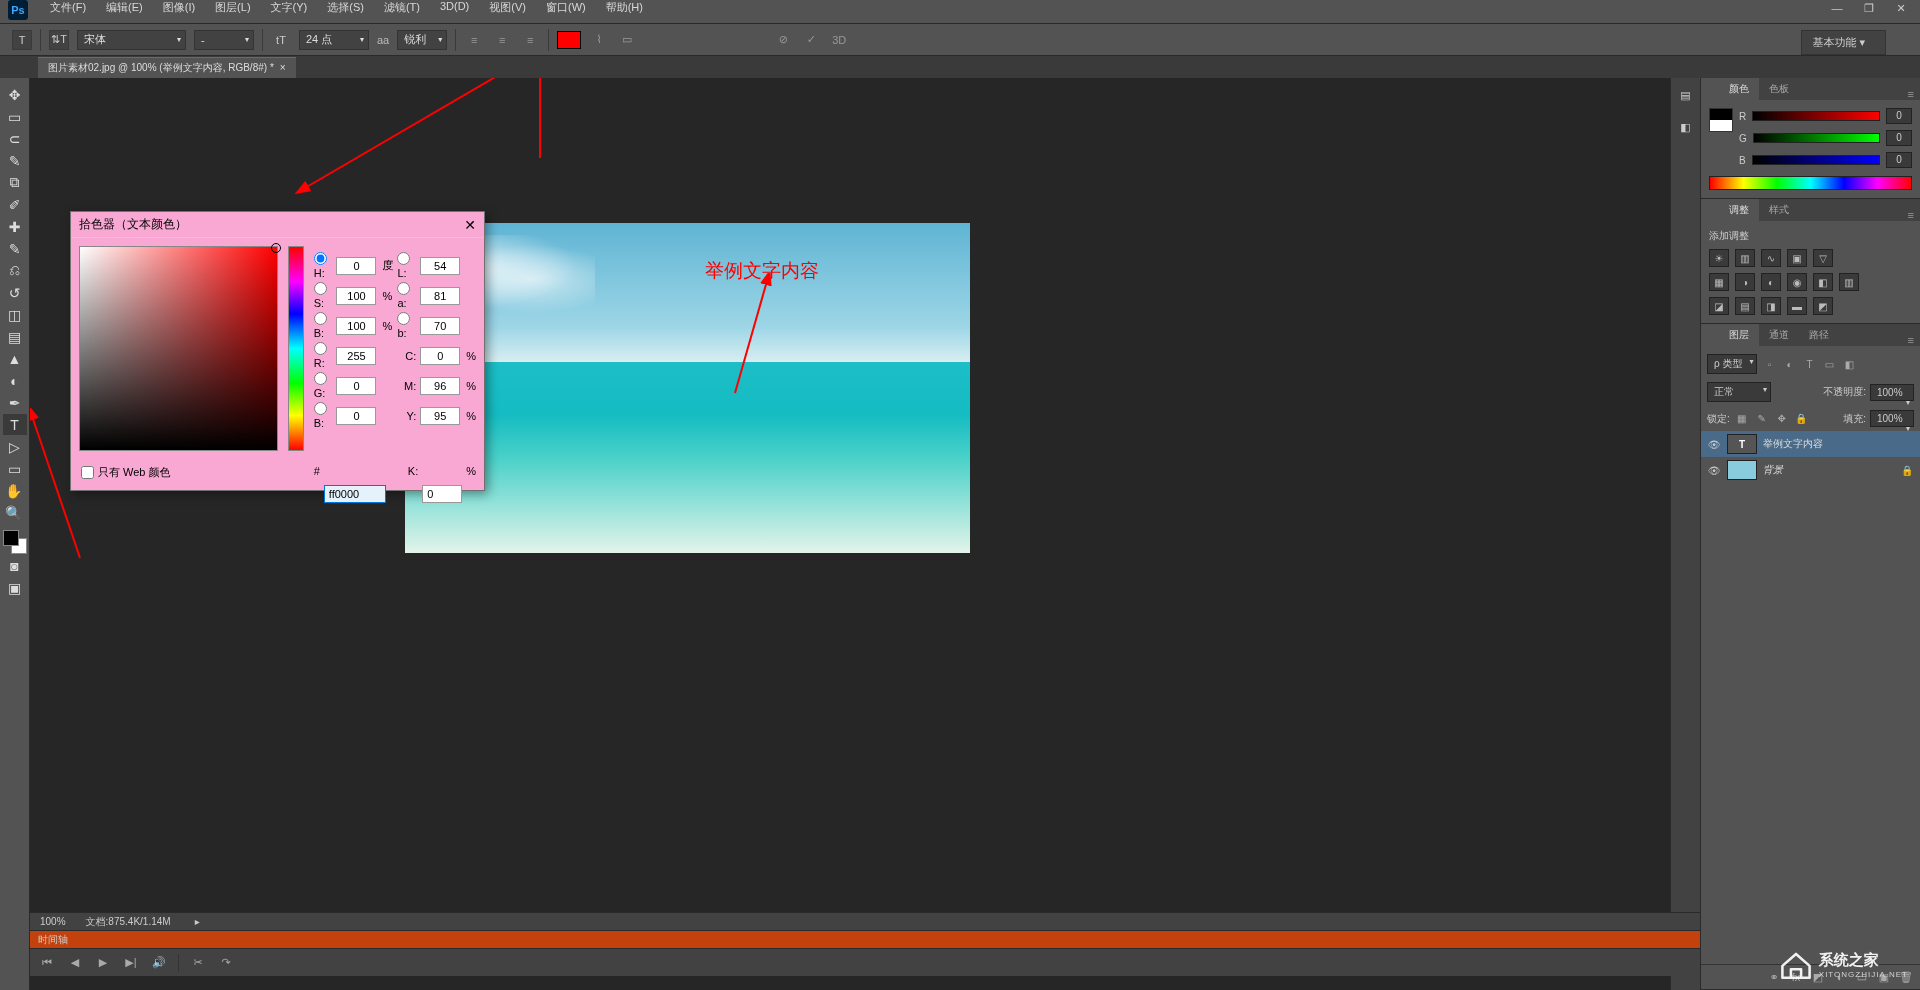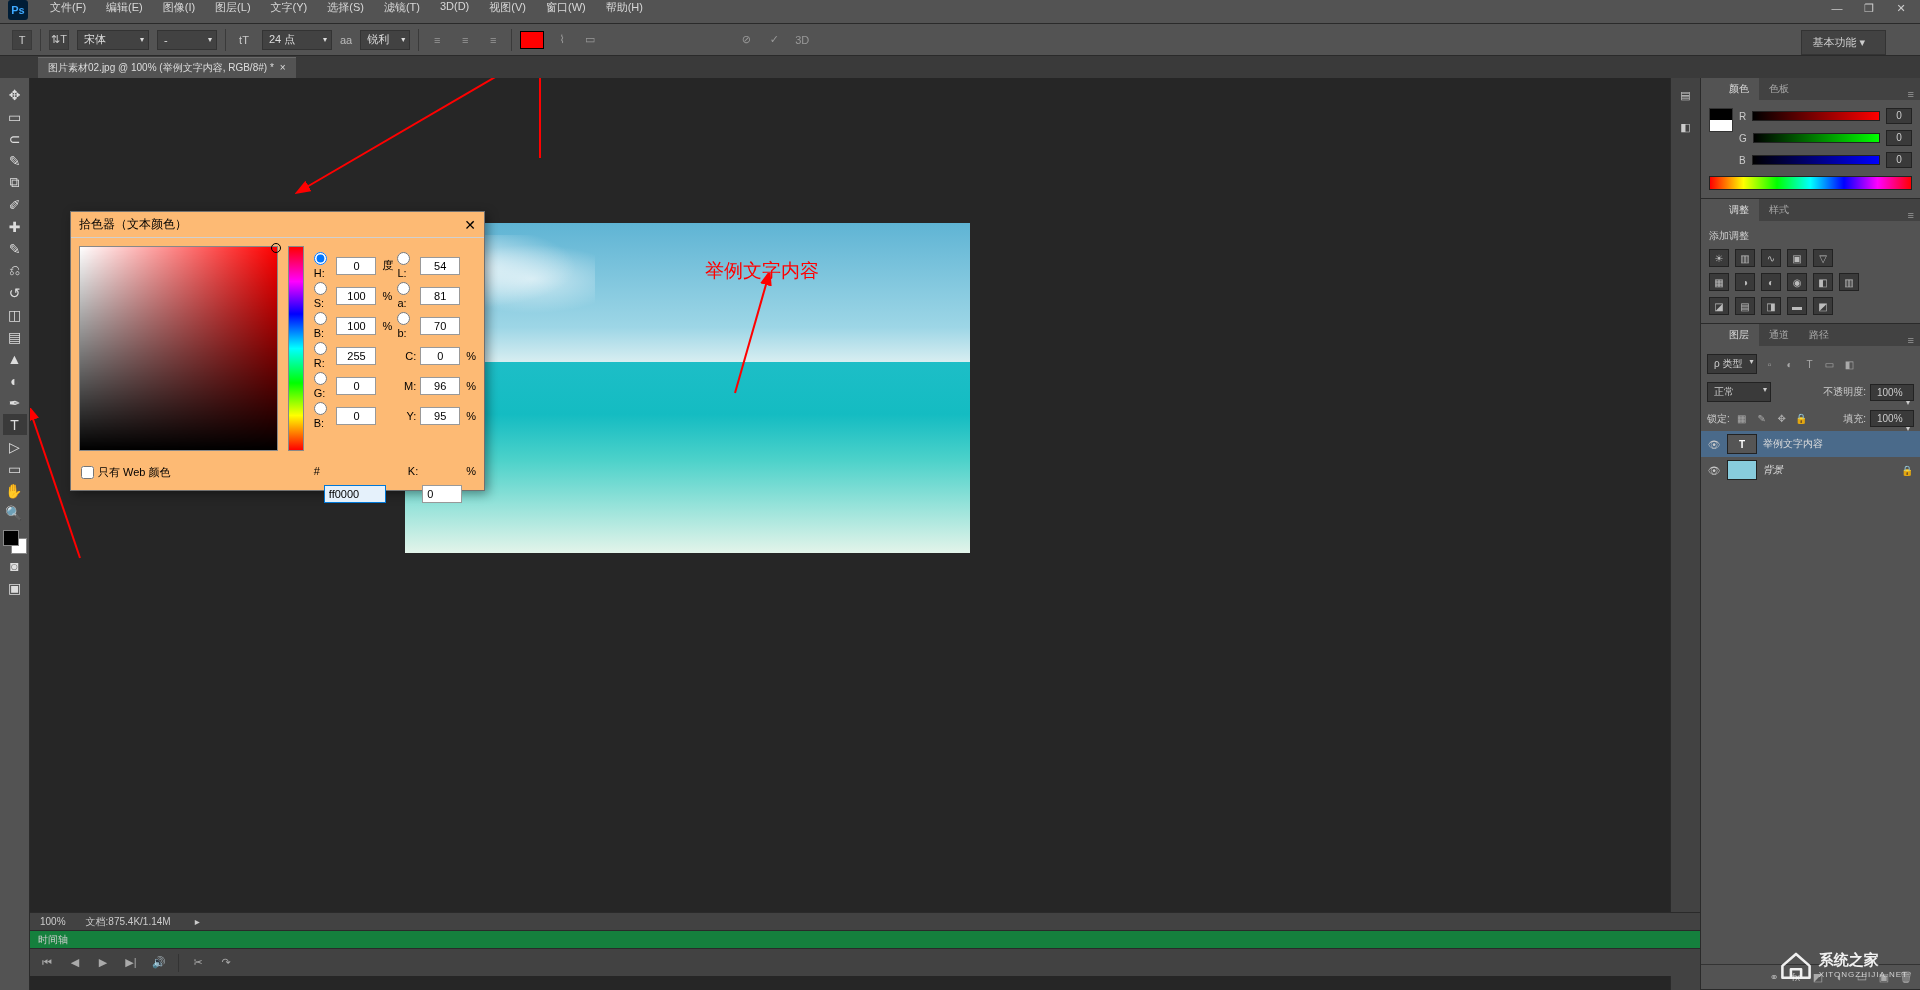--- a/index.html
+++ b/index.html
@@ -41,21 +41,21 @@
 .canvas-area { flex: 1; background: #262626; position: relative; overflow: hidden; }
 .canvas-img { position: absolute; left: 375px; top: 145px; width: 565px; height: 330px; background: linear-gradient(180deg, #6cc5dc 0%, #8ed4e4 28%, #b2e2e8 37%, #1dbec7 42%, #14bcc2 58%, #4dd2ca 72%, #e3f4ea 100%); }
 .canvas-sky { position: absolute; top: 0; left: 0; right: 0; height: 42%; background: linear-gradient(180deg, #5fb4d4 0%, #9dd6e6 75%, #d8eef1 100%); }
 .canvas-clouds { position: absolute; top: 12px; left: 10px; width: 180px; height: 80px; background: radial-gradient(ellipse at 30% 40%, rgba(255,255,255,0.75), rgba(255,255,255,0) 60%), radial-gradient(ellipse at 65% 55%, rgba(255,255,255,0.6), rgba(255,255,255,0) 55%); }
 .canvas-text { position: absolute; top: 35px; left: 300px; color: #ff0000; font-size: 19px; font-family: SimSun, serif; }
 
 
 .arrow { position: absolute; pointer-events: none; }
 
 
-.picker { position: absolute; left: 40px; top: 133px; width: 415px; height: 280px; background: #fdba74; border: 1px solid #707070; box-shadow: 3px 3px 10px rgba(0,0,0,0.4); color: #000; font-size: 12px; }
+.picker { position: absolute; left: 40px; top: 133px; width: 415px; height: 280px; background: #f9a8d4; border: 1px solid #707070; box-shadow: 3px 3px 10px rgba(0,0,0,0.4); color: #000; font-size: 12px; }
 .picker-title { height: 26px; display: flex; align-items: center; padding: 0 8px; border-bottom: 1px solid #d0d0d0; }
 .picker-close { margin-left: auto; cursor: pointer; font-size: 14px; }
 .picker-body { display: flex; padding: 8px; gap: 10px; }
 .picker-field { width: 205px; height: 205px; background: linear-gradient(to bottom, rgba(0,0,0,0) 0%, #000 100%), linear-gradient(to right, #fff 0%, #ff0000 100%); position: relative; border: 1px solid #888; }
 .picker-field-cursor { position: absolute; top: -4px; right: -4px; width: 10px; height: 10px; border: 1px solid #000; border-radius: 50%; }
 .picker-hue { width: 16px; height: 205px; background: linear-gradient(180deg, #ff0000 0%, #ff00ff 17%, #0000ff 33%, #00ffff 50%, #00ff00 67%, #ffff00 83%, #ff0000 100%); border: 1px solid #888; position: relative; }
 .picker-right { flex: 1; display: flex; flex-direction: column; gap: 4px; font-size: 11px; }
 .picker-row { display: flex; align-items: center; gap: 4px; }
 .picker-newcur { display: flex; flex-direction: column; align-items: center; gap: 2px; }
 .picker-swatch-pair { width: 46px; height: 46px; border: 1px solid #999; display: flex; flex-direction: column; }
@@ -67,21 +67,21 @@
 .picker-inputs { display: grid; grid-template-columns: auto 42px auto auto 42px auto; gap: 3px 4px; align-items: center; margin-top: 6px; }
 .picker-inputs input[type="text"] { width: 40px; height: 18px; border: 1px solid #999; font-size: 11px; text-align: center; }
 .picker-inputs input[type="radio"] { margin: 0; }
 .picker-hex-row { display: flex; align-items: center; gap: 4px; margin-top: 6px; }
 .picker-hex-row input { width: 62px; height: 18px; border: 1px solid #0078d7; font-size: 11px; padding: 0 4px; background: #e5f1fb; margin-top: 46px; }
 .picker-webcheck { position: absolute; bottom: 10px; left: 10px; display: flex; align-items: center; gap: 4px; font-size: 11px; }
 .warn-icon { width: 14px; height: 14px; }
 
 
 .statusbar { position: absolute; bottom: 60px; left: 30px; right: 220px; height: 18px; background: #424242; display: flex; align-items: center; padding: 0 10px; font-size: 10px; gap: 20px; border-top: 1px solid #2a2a2a; }
-.timeline-bar { position: absolute; bottom: 42px; left: 30px; right: 220px; height: 18px; background: #15803d; border-top: 1px solid #2a2a2a; padding: 0 8px; display: flex; align-items: center; font-size: 10px; }
+.timeline-bar { position: absolute; bottom: 42px; left: 30px; right: 220px; height: 18px; background: #c2410c; border-top: 1px solid #2a2a2a; padding: 0 8px; display: flex; align-items: center; font-size: 10px; }
 .timeline-controls { position: absolute; bottom: 14px; left: 30px; right: 220px; height: 28px; background: #424242; border-top: 1px solid #2a2a2a; display: flex; align-items: center; padding: 0 8px; gap: 10px; }
 .tl-btn { width: 18px; height: 18px; display: flex; align-items: center; justify-content: center; color: #aaa; cursor: pointer; }
 
 
 .right-panels { width: 220px; background: #535353; border-left: 1px solid #2a2a2a; display: flex; flex-direction: column; }
 .panel-iconstrip { width: 30px; background: #424242; position: absolute; right: 220px; top: 78px; bottom: 0; border-left: 1px solid #2a2a2a; display: flex; flex-direction: column; align-items: center; padding-top: 6px; gap: 10px; }
 .panel-iconstrip .pi { width: 22px; height: 22px; display: flex; align-items: center; justify-content: center; color: #ccc; }
 
 .panel { border-bottom: 1px solid #2a2a2a; }
 .panel-tabs { display: flex; background: #424242; height: 22px; align-items: flex-end; }
@@ -153,21 +153,21 @@
     <div class="window-btn">—</div>
     <div class="window-btn">❐</div>
     <div class="window-btn">✕</div>
   </div>
 </div>
 
 <div class="optionsbar">
   <div class="opt-icon">T</div>
   <div class="opt-sep"></div>
   <div class="opt-icon">⇅T</div>
-  <div class="opt-dropdown" style="width:72px">宋体</div>
+  <div class="opt-dropdown" style="width:109px">宋体</div>
   <div class="opt-dropdown" style="width:60px">-</div>
   <div class="opt-sep"></div>
   <div class="opt-icon" style="border:none;background:none">tT</div>
   <div class="opt-dropdown" style="width:70px">24 点</div>
   <div style="color:#bbb">aa</div>
   <div class="opt-dropdown" style="width:50px">锐利</div>
   <div class="opt-sep"></div>
   <div class="opt-btn">≡</div>
   <div class="opt-btn">≡</div>
   <div class="opt-btn">≡</div>

